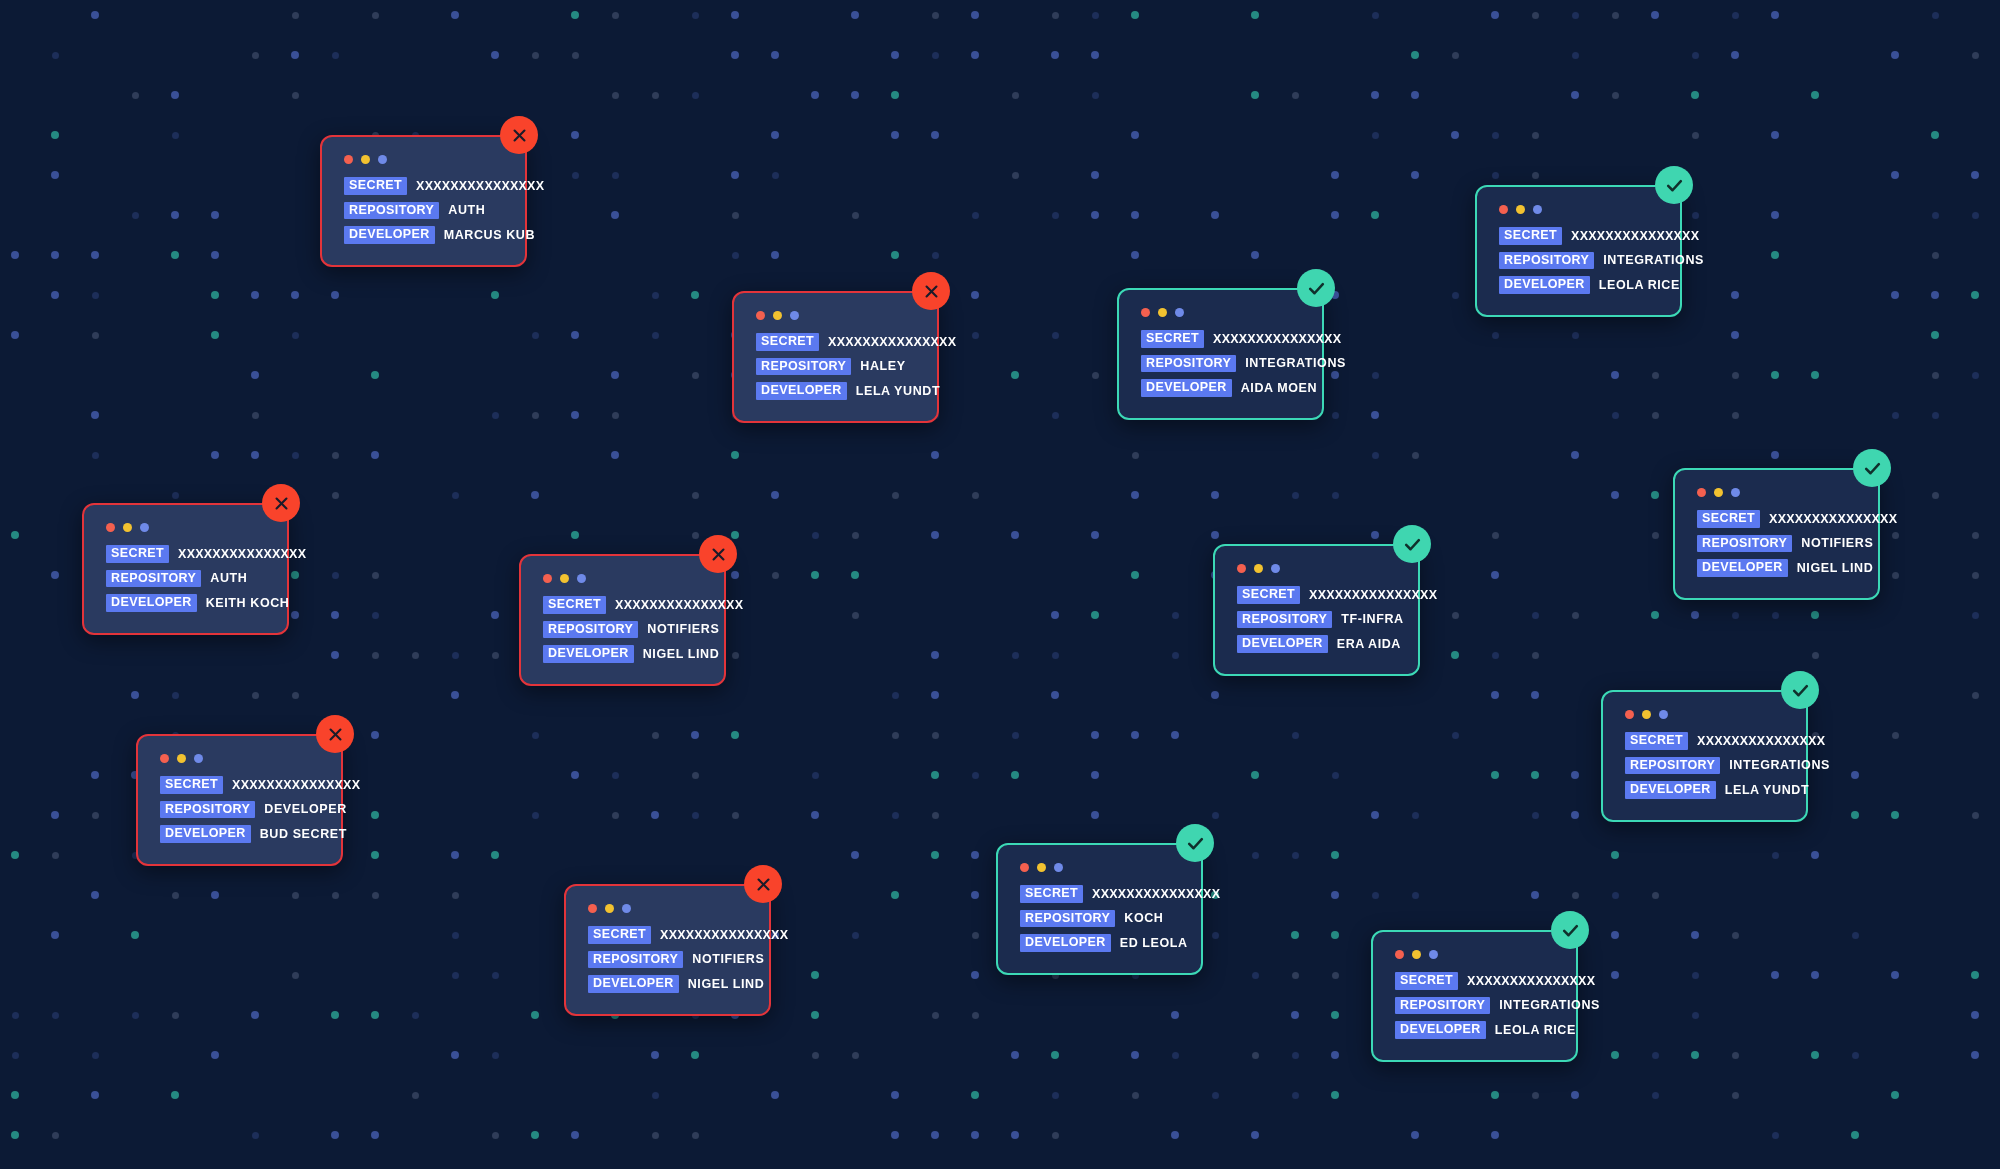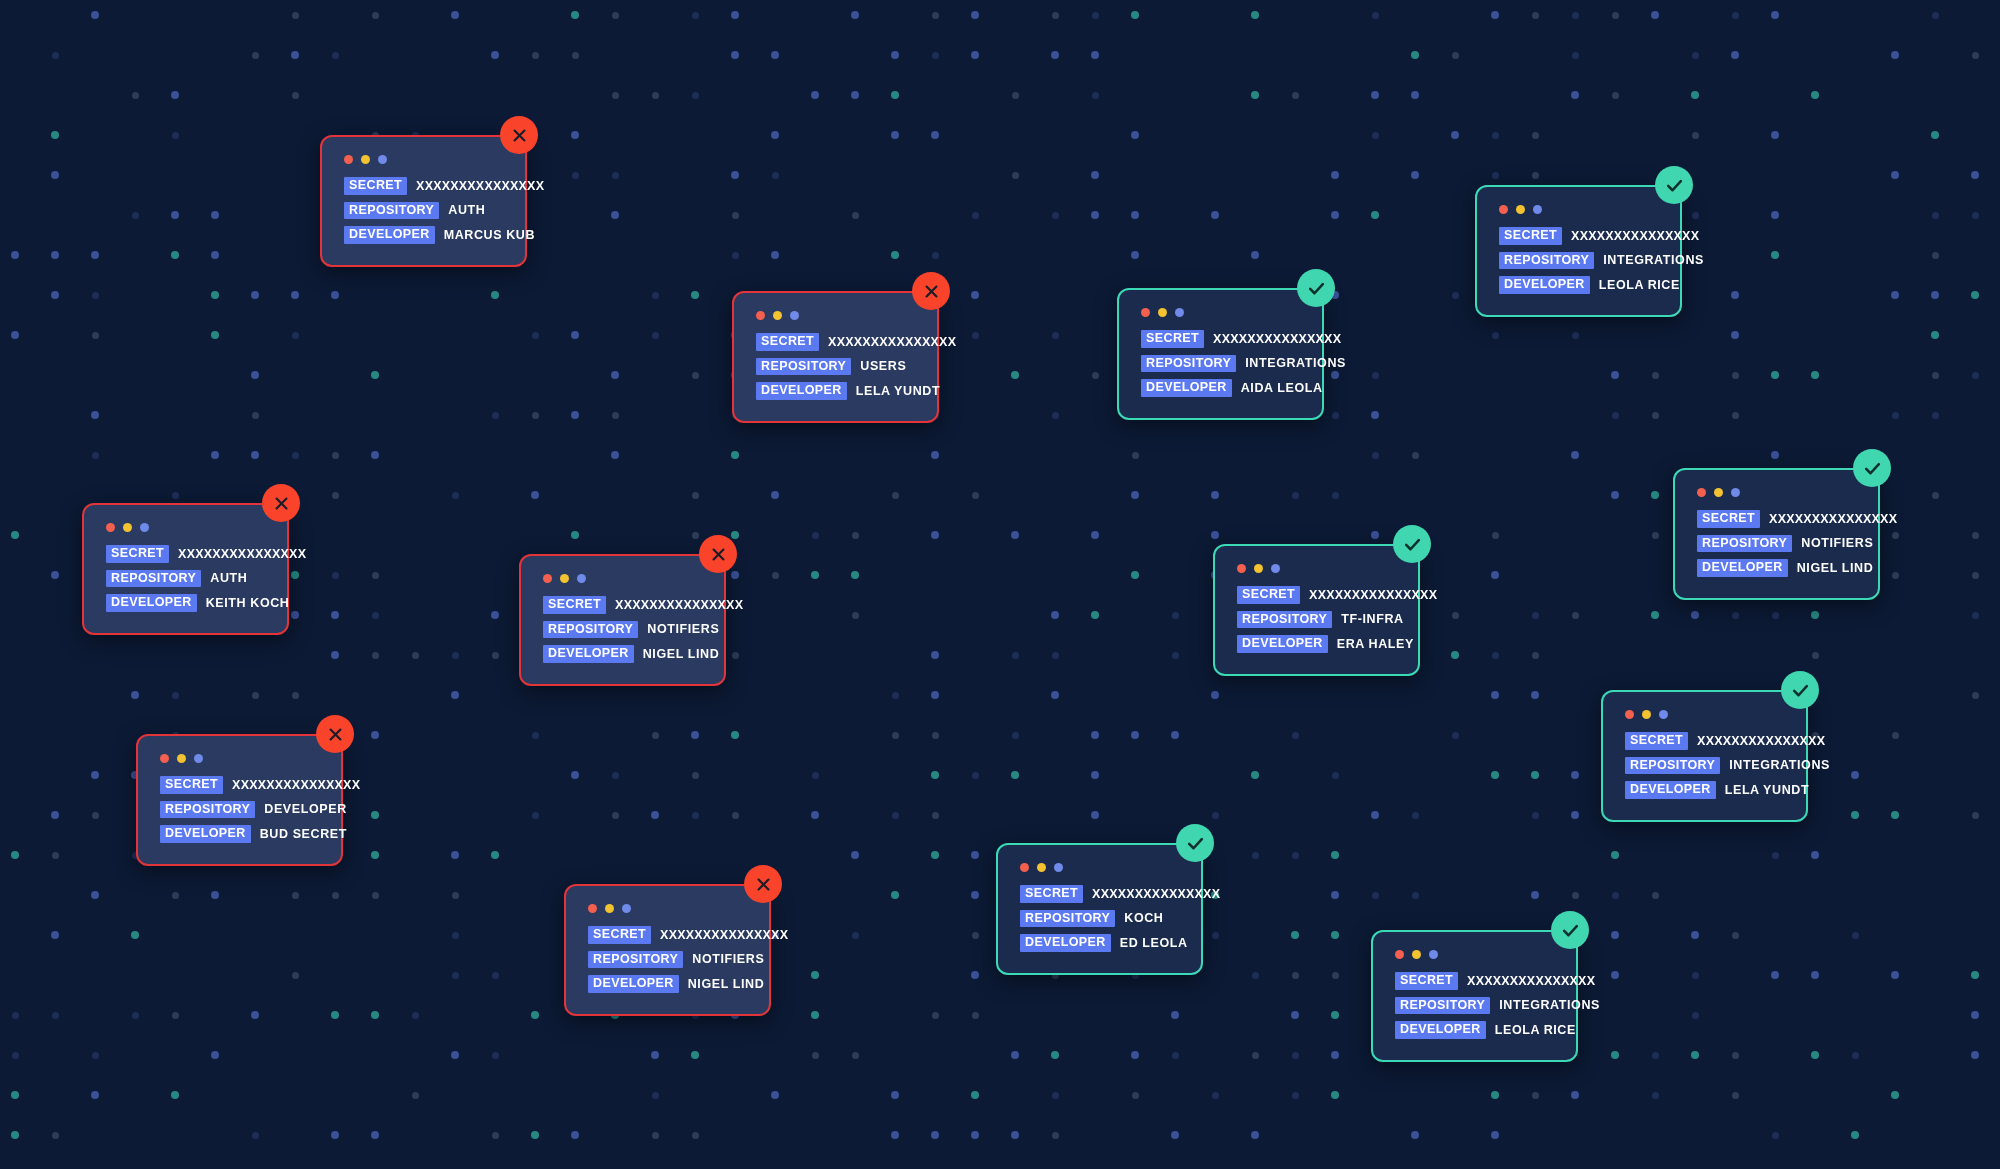--- a/index.html
+++ b/index.html
@@ -686,21 +686,21 @@
             <span class="light l-red"></span>
             <span class="light l-yellow"></span>
             <span class="light l-blue"></span>
           </div>
           <div class="row">
             <span class="chip">SECRET</span>
             <span class="val secret">XXXXXXXXXXXXXXX</span>
           </div>
           <div class="row">
             <span class="chip">REPOSITORY</span>
-            <span class="val">USERS</span>
+            <span class="val">HALEY</span>
           </div>
           <div class="row">
             <span class="chip">DEVELOPER</span>
             <span class="val">LELA YUNDT</span>
           </div>
         </div>
         <div class="badge deny" style="left: 180px; top: -19px;">
           <span>
             <svg width="17" height="17" viewBox="0 0 24 24" fill="none" stroke="#1b1b2a" stroke-width="3" stroke-linecap="round">
               <line x1="5" y1="5" x2="19" y2="19"></line>
@@ -719,21 +719,21 @@
           <div class="row">
             <span class="chip">SECRET</span>
             <span class="val secret">XXXXXXXXXXXXXXX</span>
           </div>
           <div class="row">
             <span class="chip">REPOSITORY</span>
             <span class="val">INTEGRATIONS</span>
           </div>
           <div class="row">
             <span class="chip">DEVELOPER</span>
-            <span class="val">AIDA LEOLA</span>
+            <span class="val">AIDA MOEN</span>
           </div>
         </div>
         <div class="badge ok" style="left: 180px; top: -19px;">
           <span>
             <svg width="19" height="19" viewBox="0 0 24 24" fill="none" stroke="#10302c" stroke-width="3.2" stroke-linecap="round" stroke-linejoin="round">
               <polyline points="4,12.5 9.5,18 20,6.5"></polyline>
             </svg>
           </span>
         </div>
       </div>
@@ -833,21 +833,21 @@
           <div class="row">
             <span class="chip">SECRET</span>
             <span class="val secret">XXXXXXXXXXXXXXX</span>
           </div>
           <div class="row">
             <span class="chip">REPOSITORY</span>
             <span class="val">TF-INFRA</span>
           </div>
           <div class="row">
             <span class="chip">DEVELOPER</span>
-            <span class="val">ERA HALEY</span>
+            <span class="val">ERA AIDA</span>
           </div>
         </div>
         <div class="badge ok" style="left: 180px; top: -19px;">
           <span>
             <svg width="19" height="19" viewBox="0 0 24 24" fill="none" stroke="#10302c" stroke-width="3.2" stroke-linecap="round" stroke-linejoin="round">
               <polyline points="4,12.5 9.5,18 20,6.5"></polyline>
             </svg>
           </span>
         </div>
       </div>

